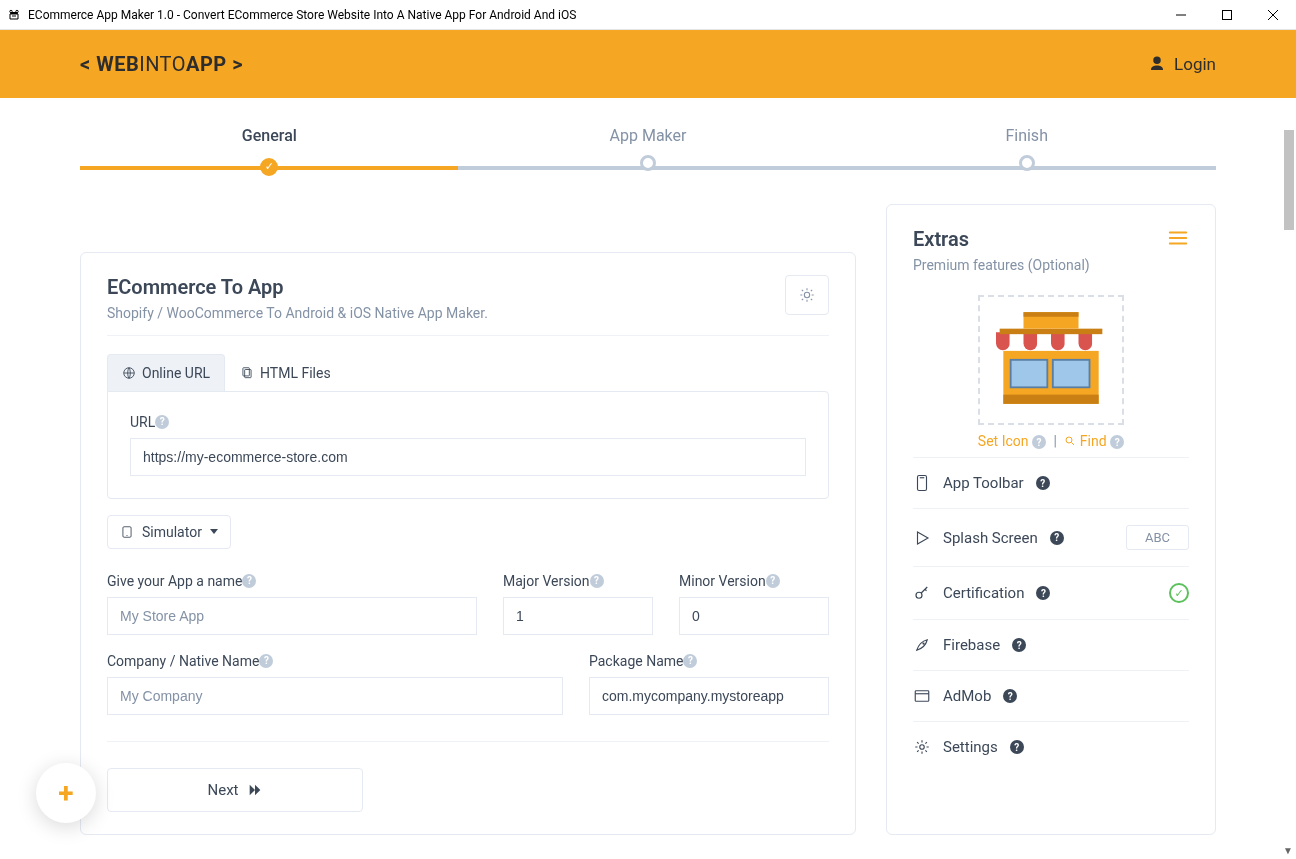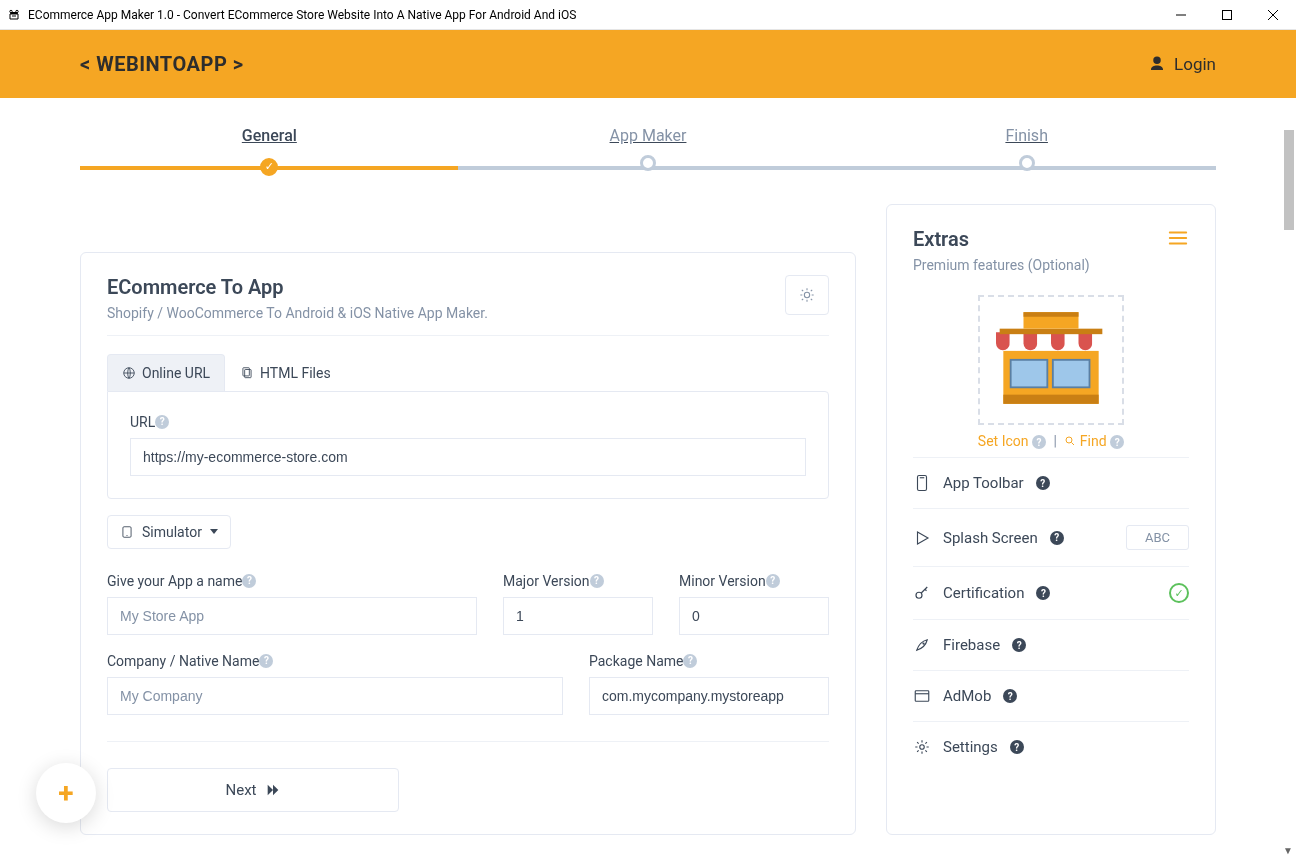--- a/index.html
+++ b/index.html
@@ -33,21 +33,21 @@
 
 .header {
   background: #f5a623;
   height: 68px;
   display: flex;
   align-items: center;
   justify-content: space-between;
   padding: 0 80px 0 80px;
 }
 .brand { font-size: 20px; font-weight: 700; color: #2d2d2d; letter-spacing: .5px; }
-.brand .thin { font-weight: 700; }
+.brand .thin { font-weight: 400; }
 .login-btn { display: flex; align-items: center; gap: 8px; color: #2d2d2d; font-size: 17px; cursor: pointer; }
 .login-btn svg { width: 18px; height: 18px; }
 
 
 .app-body {
   height: calc(859px - 30px);
   position: relative;
   overflow: hidden;
 }
 .scroll-shell {
@@ -65,21 +65,21 @@
 }
 .content-scroll { height: 100%; overflow: hidden; }
 
 
 .stepper-wrap { padding: 28px 80px 0 80px; }
 .stepper {
   position: relative;
   display: flex;
   justify-content: space-between;
 }
-.step { flex: 1; text-align: center; position: relative; text-decoration: underline; }
+.step { flex: 1; text-align: center; position: relative; }
 .step-label { font-size: 16px; color: #8492a6; margin-bottom: 10px; display: block; }
 .step.active .step-label { color: #3c4858; font-weight: 500;}
 .step-track { position: absolute; left: 0; right: 0; bottom: 6px; height: 4px; background: #c0ccda; }
 .step-progress { position: absolute; left: 0; bottom: 6px; height: 4px; background: #f5a623; width: 33.3%; }
 .step-dot {
   width: 16px; height: 16px; border-radius: 50%; background: #fff; border: 3px solid #c0ccda;
   display: inline-block; position: relative; z-index: 2; top: 0;
 }
 .step.active .step-dot { background: #f5a623; border-color: #f5a623; color: #fff; display: inline-flex; align-items: center; justify-content: center; font-size: 10px; width:18px;height:18px; }
 .step.active .step-dot::after { content:"✓"; color:#fff; font-size:11px; }
@@ -128,21 +128,21 @@
 .simulator-btn { display:inline-flex; align-items:center; gap:8px; border:1px solid #e5e9f2; border-radius:4px; padding:8px 12px; font-size:14px; cursor:pointer; margin-top:16px; background:#fff; }
 .caret-down { display:inline-block; width:0;height:0;border-left:4px solid transparent;border-right:4px solid transparent;border-top:5px solid #3c4858; }
 
 
 .form-row { display:flex; gap:26px; margin-top:24px; }
 .form-col { flex:1; }
 .form-col.small { flex: 0 0 150px; }
 .form-col.small2 { flex:0 0 150px; }
 
 
-.next-btn { border:1px solid #e5e9f2; border-radius:4px; background:#fff; padding:12px 0; width:292px; font-size:15px; display:flex; align-items:center; justify-content:center; gap:8px; cursor:pointer; margin-top:26px; }
+.next-btn { border:1px solid #e5e9f2; border-radius:4px; background:#fff; padding:12px 0; width:256px; font-size:15px; display:flex; align-items:center; justify-content:center; gap:8px; cursor:pointer; margin-top:26px; }
 
 
 .extras-header { display:flex; justify-content:space-between; align-items:flex-start; }
 .extras h2 { font-size:20px; }
 .extras .subtitle { margin-bottom:14px; }
 .burger { cursor:pointer; color:#f5a623; }
 .store-illustration { text-align:center; padding: 8px 0 8px 0; }
 .store-svg { width:130px; height:110px; }
 .prem-links { text-align:center; color:#3c4858; font-size:14px; margin-bottom:8px; }
 .prem-links a { color:#f5a623; text-decoration:none; cursor:pointer; }

